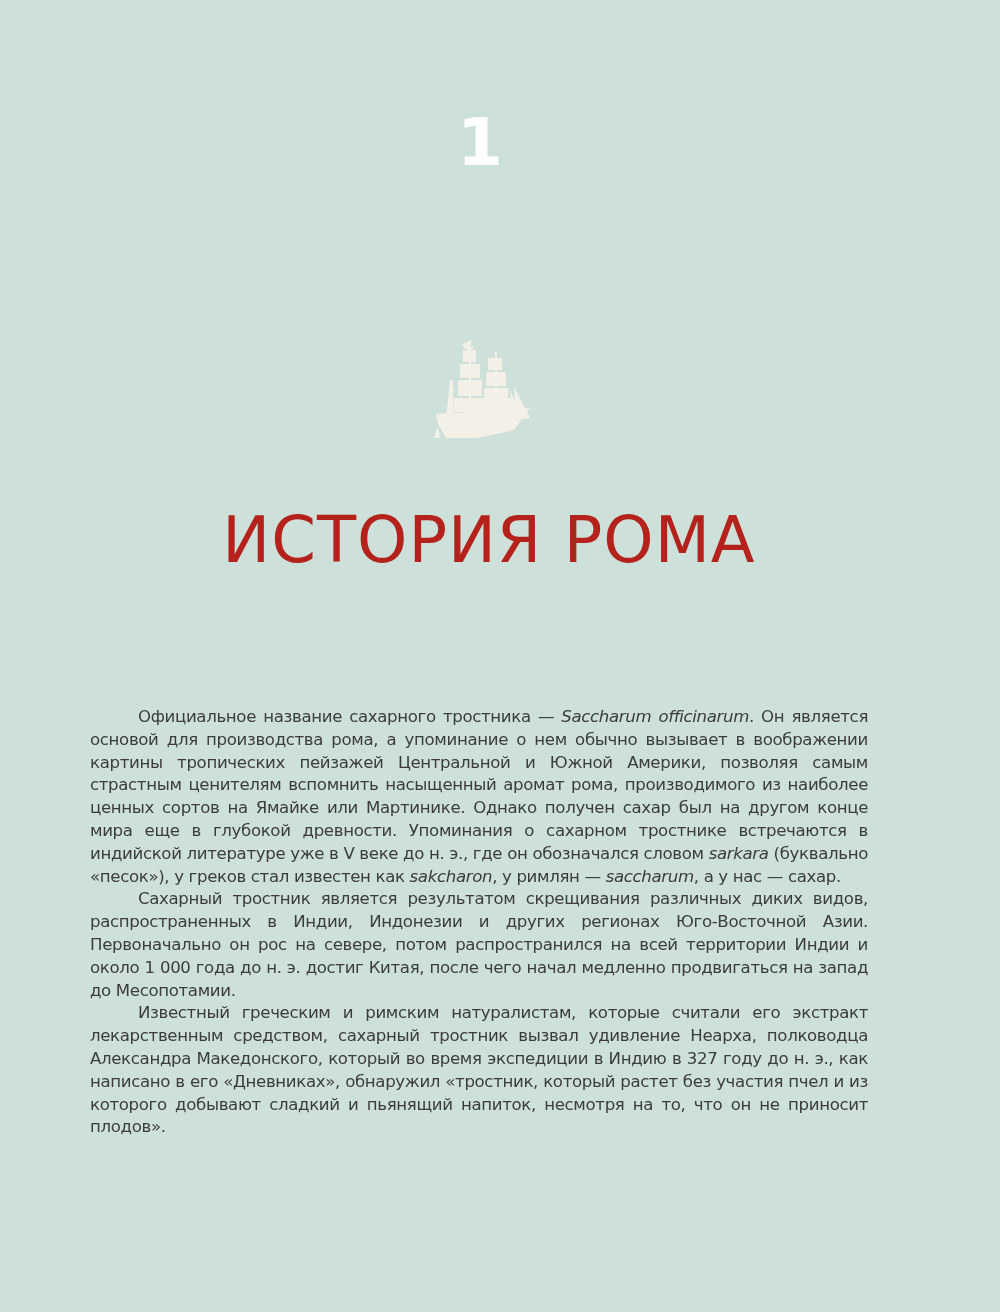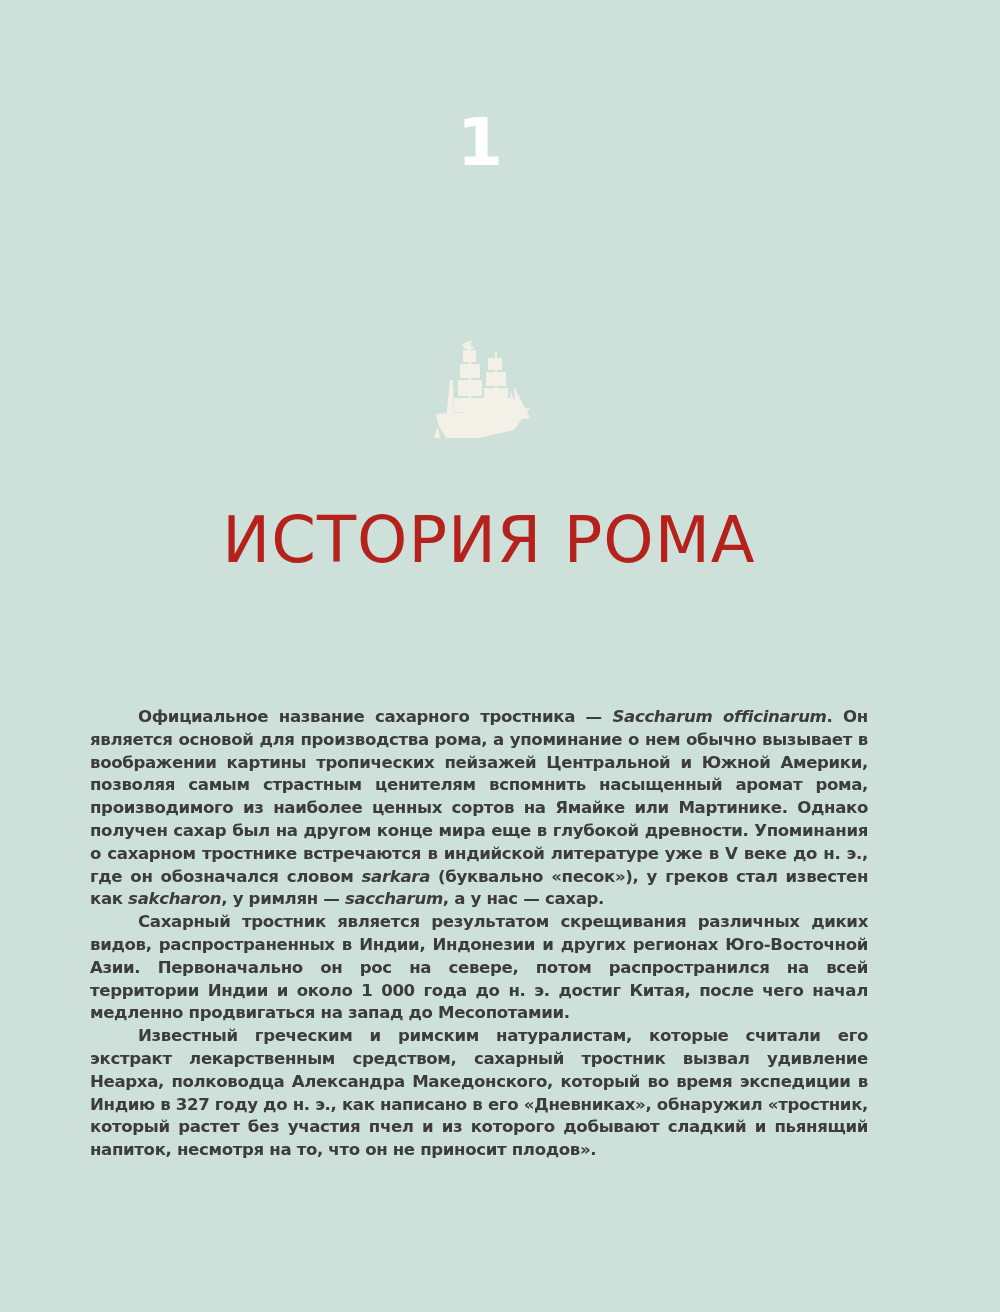--- a/index.html
+++ b/index.html
@@ -28,21 +28,21 @@
     margin-left: 9px;
   }
   .body-text {
     position: absolute; left: 90px; top: 706px; width: 778px;
     font-family: "DejaVu Sans", sans-serif;
     font-size: 16.6px; line-height: 22.8px;
     color: #3c3c3c;
     text-align: justify;
     letter-spacing: -0.35px;
   }
-  .body-text p { margin: 0; text-indent: 48px; font-weight: bold; }
+  .body-text p { margin: 0; text-indent: 48px; }
   .body-text em { font-style: italic; }
 </style>
 </head>
 <body>
 
 <div class="chapter-number">1</div>
 
 <div class="ship">
   <svg width="112" height="100" viewBox="0 0 112 100" xmlns="http://www.w3.org/2000/svg">
     <g fill="#f3f0e8">

